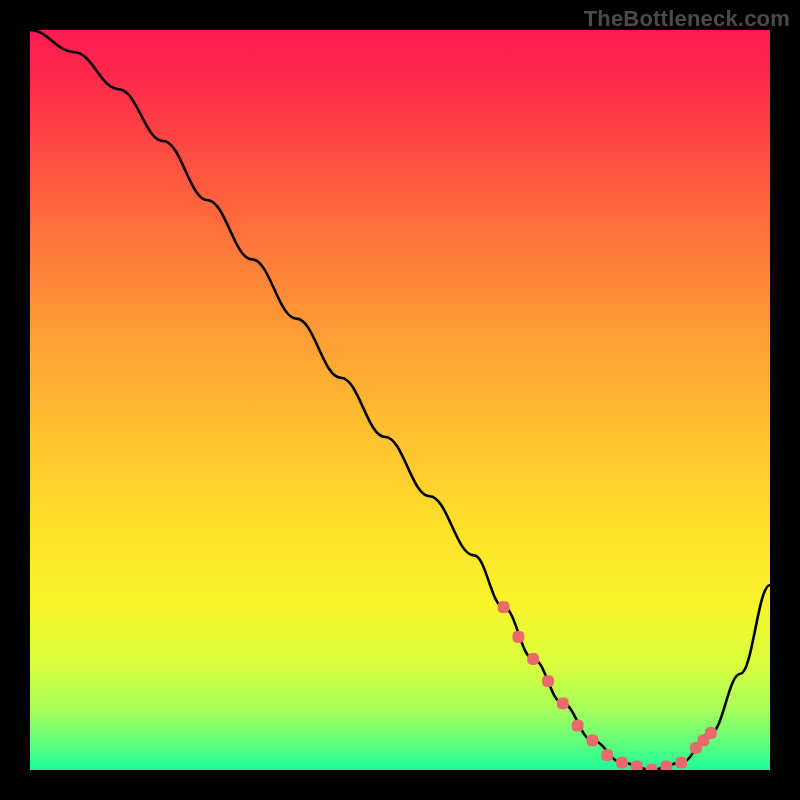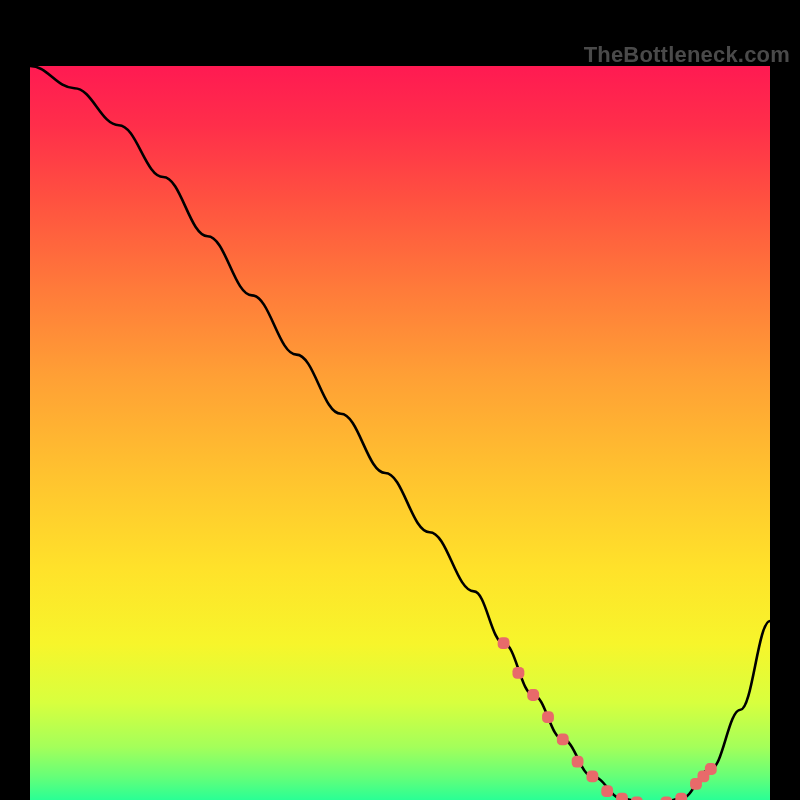--- a/index.html
+++ b/index.html
@@ -9,21 +9,20 @@
     height: 800px;
     overflow: hidden;
     background: #000;
     font-family: Arial, Helvetica, sans-serif;
   }
   .frame {
     position: relative;
     width: 800px;
     height: 632px;
     background: #000;
-    margin-top: 36px;
   }
   .plot-area {
     position: absolute;
     left: 30px;
     top: 30px;
     width: 740px;
     height: 740px;
     overflow: hidden;
   }
   .gradient {

